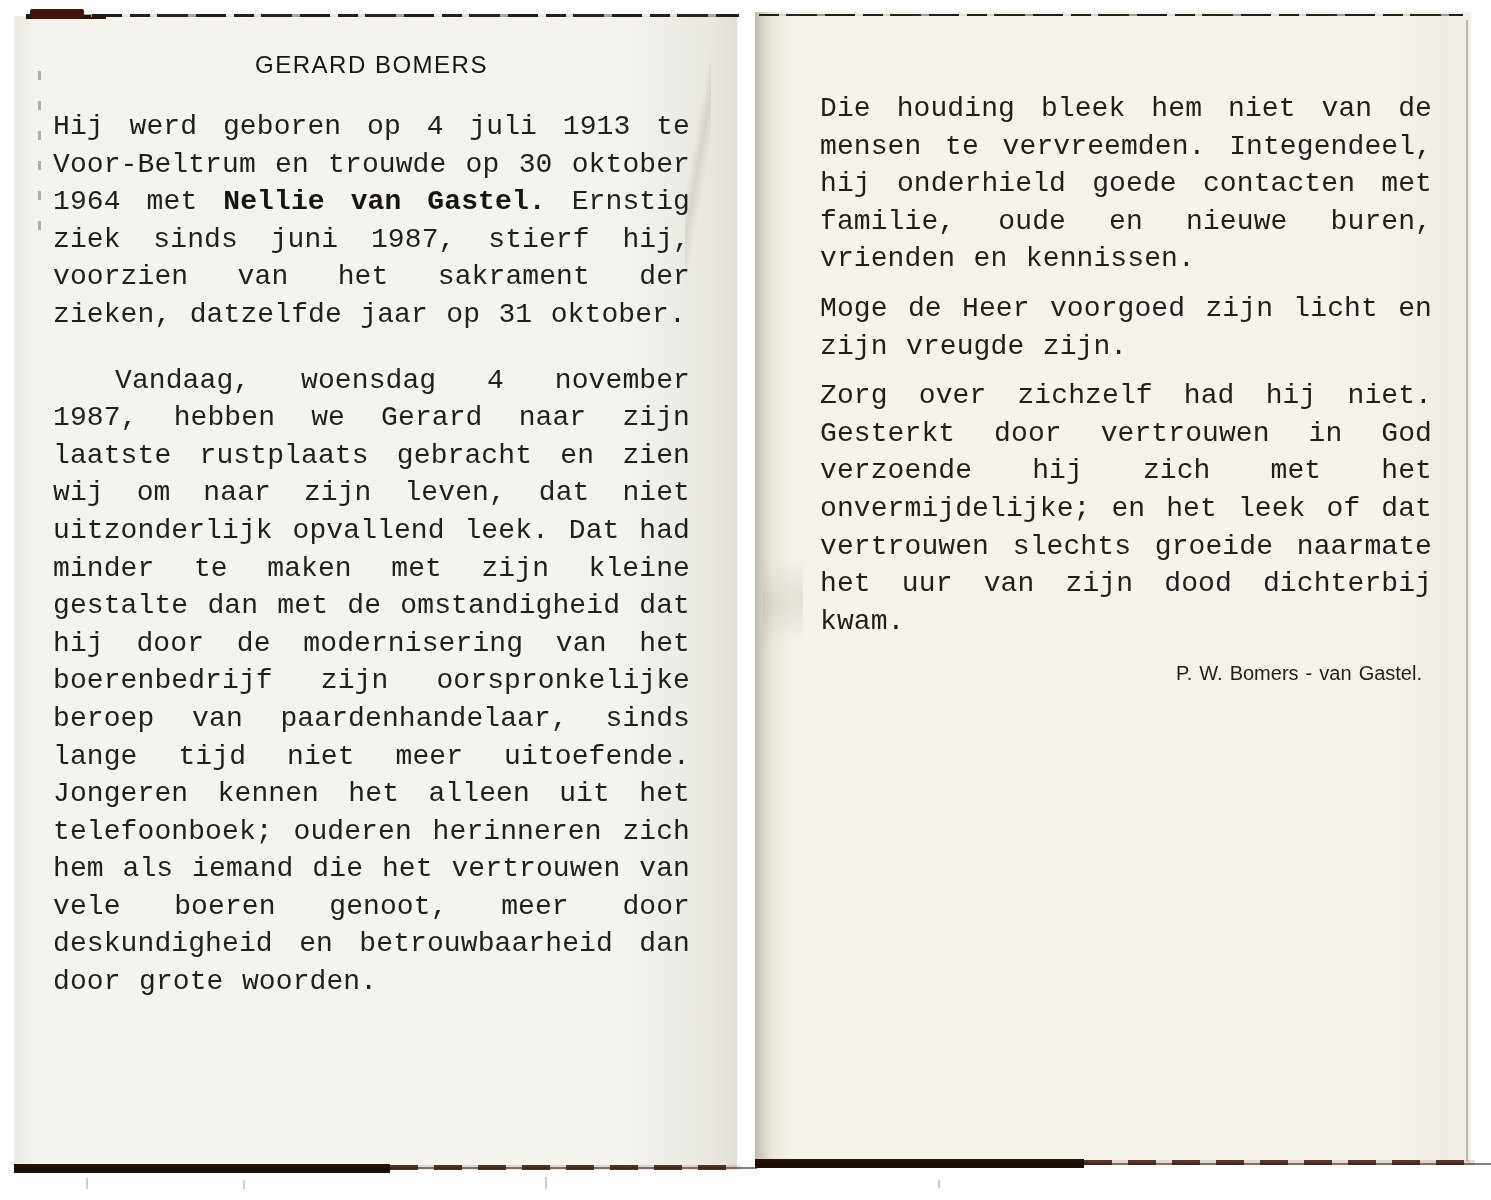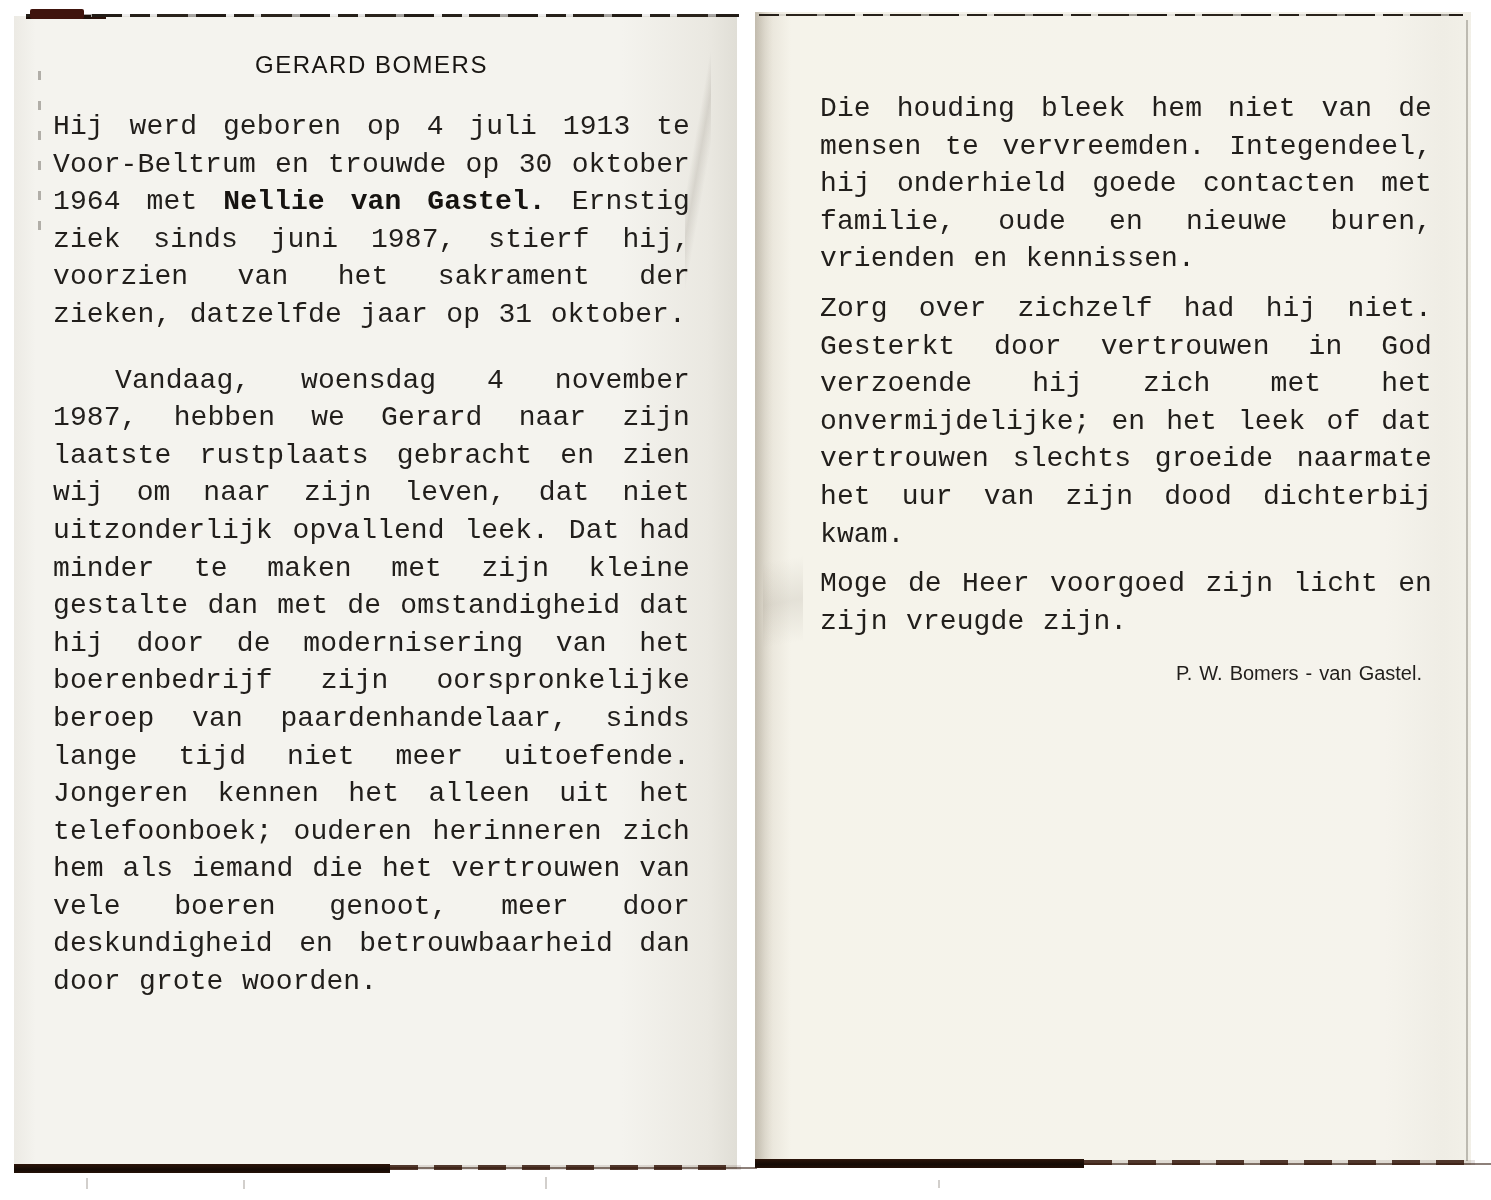--- a/index.html
+++ b/index.html
@@ -151,22 +151,22 @@
     <div class="topline"></div>
     <div class="deckle"></div>
     <div class="crease-right"></div>
     <div class="right-edge-line"></div>
     <div class="bottom-solid"></div>
     <div class="bottom-dash"></div>
     <div class="bottom-thin"></div>
 
     <div class="content">
       <p class="body first-gap">Die houding bleek hem niet van de mensen te vervreemden. Integendeel, hij onderhield goede contacten met familie, oude en nieuwe buren, vrienden en kennissen.</p>
+      <p class="body">Moge de Heer voorgoed zijn licht en zijn vreugde zijn.</p>
       <p class="body">Zorg over zichzelf had hij niet. Gesterkt door vertrouwen in God verzoende hij zich met het onvermijdelijke; en het leek of dat vertrouwen slechts groeide naarmate het uur van zijn dood dichterbij kwam.</p>
-      <p class="body">Moge de Heer voorgoed zijn licht en zijn vreugde zijn.</p>
       <p class="signature">P. W. Bomers - van Gastel.</p>
     </div>
   </section>
 
   <div class="dust" id="dust-1"></div>
   <div class="dust" id="dust-2"></div>
   <div class="dust" id="dust-3"></div>
   <div class="dust" id="dust-4"></div>
 
 </div>

